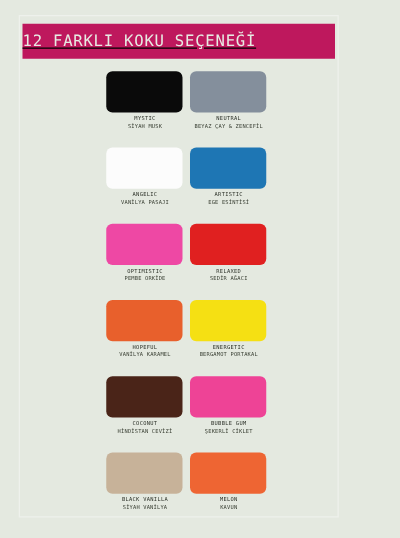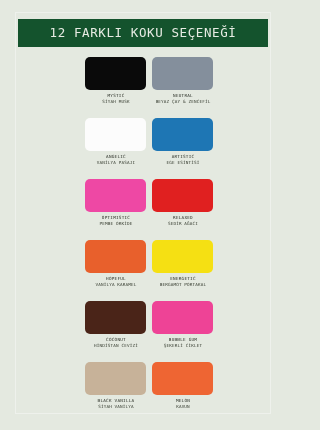--- a/index.html
+++ b/index.html
@@ -30,25 +30,26 @@
     height: 402px;
     border: 1px solid #eef1ec;
     box-sizing: border-box;
   }
   #title-banner {
     position: absolute;
     left: 18px;
     top: 19px;
     width: 250px;
     height: 28px;
-    background: #14532d;
+    background: #be185d;
     display: flex;
     align-items: center;
-    justify-content: center;
+    justify-content: flex-start;
     box-sizing: border-box;
+    text-decoration: underline;
   }
   #title-text {
     color: #e7ebe3;
     font-family: "DejaVu Sans Mono", monospace;
     font-size: 12.5px;
     letter-spacing: 0.6px;
     white-space: nowrap;
     line-height: 1;
   }
   #grid {

